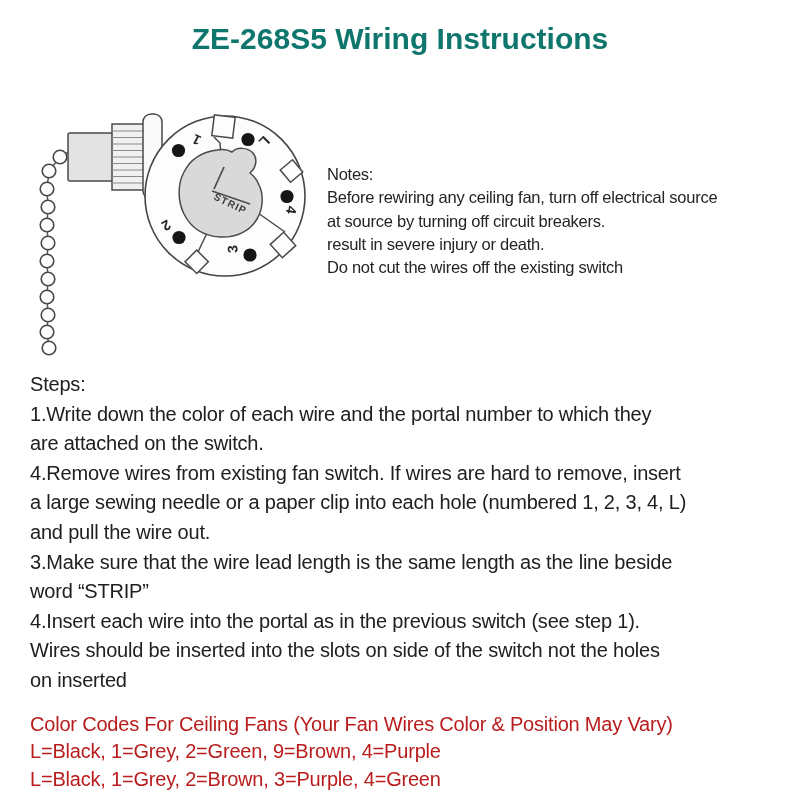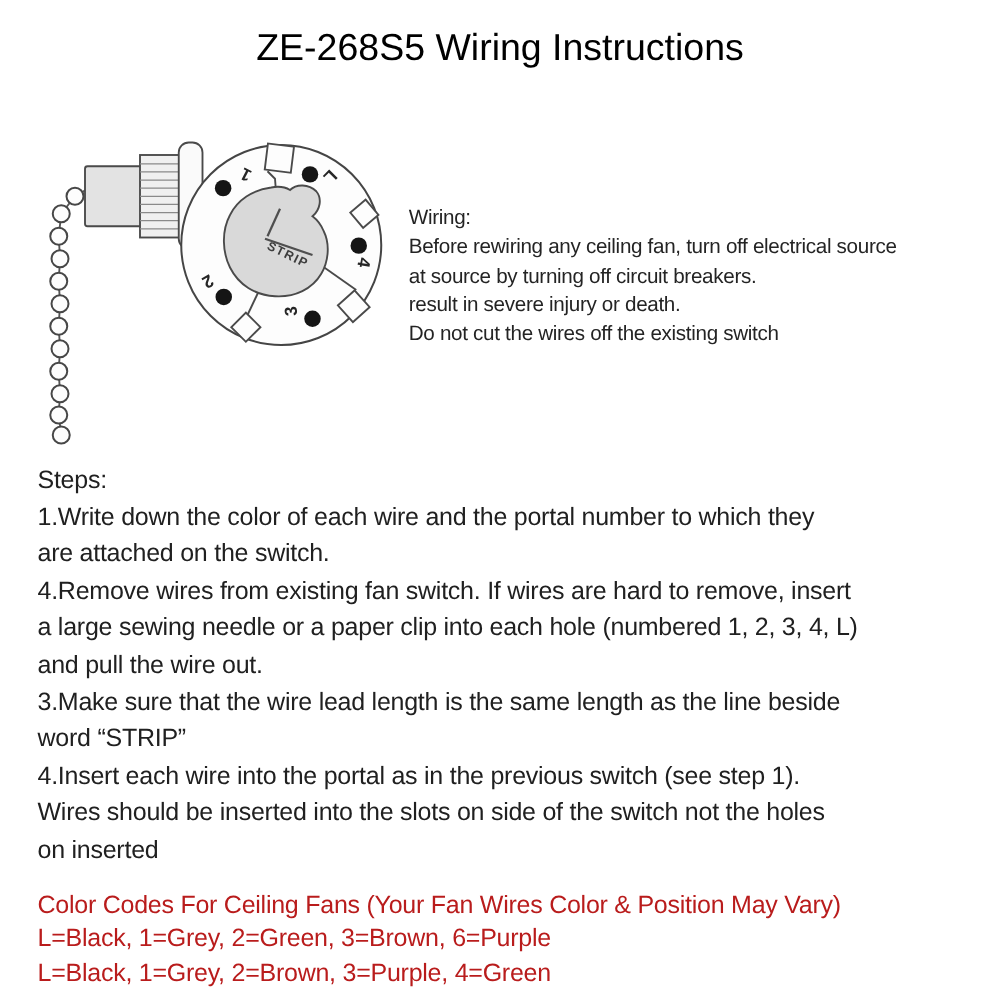--- a/index.html
+++ b/index.html
@@ -2,21 +2,21 @@
 <html><head>
 <meta charset="utf-8">
 <style>
   html,body{margin:0;padding:0;}
   body{
     width:800px;height:800px;position:relative;background:#ffffff;
     font-family:"Liberation Sans", sans-serif;color:#222;overflow:hidden;
   }
   .page-title{
     position:absolute;left:0;top:22px;width:800px;text-align:center;
-    font-size:30px;font-weight:normal;color:#000000;letter-spacing:0px;
+    font-size:30px;font-weight:bold;color:#0f766e;letter-spacing:0px;
   }
   .diagram-svg{position:absolute;left:0;top:0;width:800px;height:800px;}
   .notes-block{
     position:absolute;left:327px;top:163px;width:465px;
     font-size:16.5px;line-height:23.3px;letter-spacing:-0.25px;color:#242424;
   }
   .steps-block{
     position:absolute;left:30px;top:370px;width:760px;
     font-size:20px;line-height:29.6px;letter-spacing:-0.2px;color:#202020;
   }
@@ -102,21 +102,21 @@
   <g text-anchor="middle" dominant-baseline="central">
     <text class="svg-portal-label" transform="translate(196.5,140) rotate(207)">1</text>
     <text class="svg-portal-label" transform="translate(264.5,141.5) rotate(135)">L</text>
     <text class="svg-portal-label" transform="translate(291.5,210) rotate(100)">4</text>
     <text class="svg-portal-label" transform="translate(232.5,249) rotate(-95)">3</text>
     <text class="svg-portal-label" transform="translate(166.5,225.5) rotate(150)">2</text>
   </g>
 </svg>
 
 <div class="notes-block">
-  <div>Wiring:</div>
+  <div>Notes:</div>
   <div>Before rewiring any ceiling fan, turn off electrical source</div>
   <div>at source by turning off circuit breakers.</div>
   <div>result in severe injury or death.</div>
   <div>Do not cut the wires off the existing switch</div>
 </div>
 
 <div class="steps-block">
   <div>Steps:</div>
   <div>1.Write down the color of each wire and the portal number to which they</div>
   <div>are attached on the switch.</div>
@@ -125,15 +125,15 @@
   <div>and pull the wire out.</div>
   <div>3.Make sure that the wire lead length is the same length as the line beside</div>
   <div>word “STRIP”</div>
   <div>4.Insert each wire into the portal as in the previous switch (see step 1).</div>
   <div>Wires should be inserted into the slots on side of the switch not the holes</div>
   <div>on inserted</div>
 </div>
 
 <div class="codes-block">
   <div>Color Codes For Ceiling Fans (Your Fan Wires Color &amp; Position May Vary)</div>
-  <div>L=Black, 1=Grey, 2=Green, 3=Brown, 6=Purple</div>
+  <div>L=Black, 1=Grey, 2=Green, 9=Brown, 4=Purple</div>
   <div>L=Black, 1=Grey, 2=Brown, 3=Purple, 4=Green</div>
 </div>
 
 </body></html>

